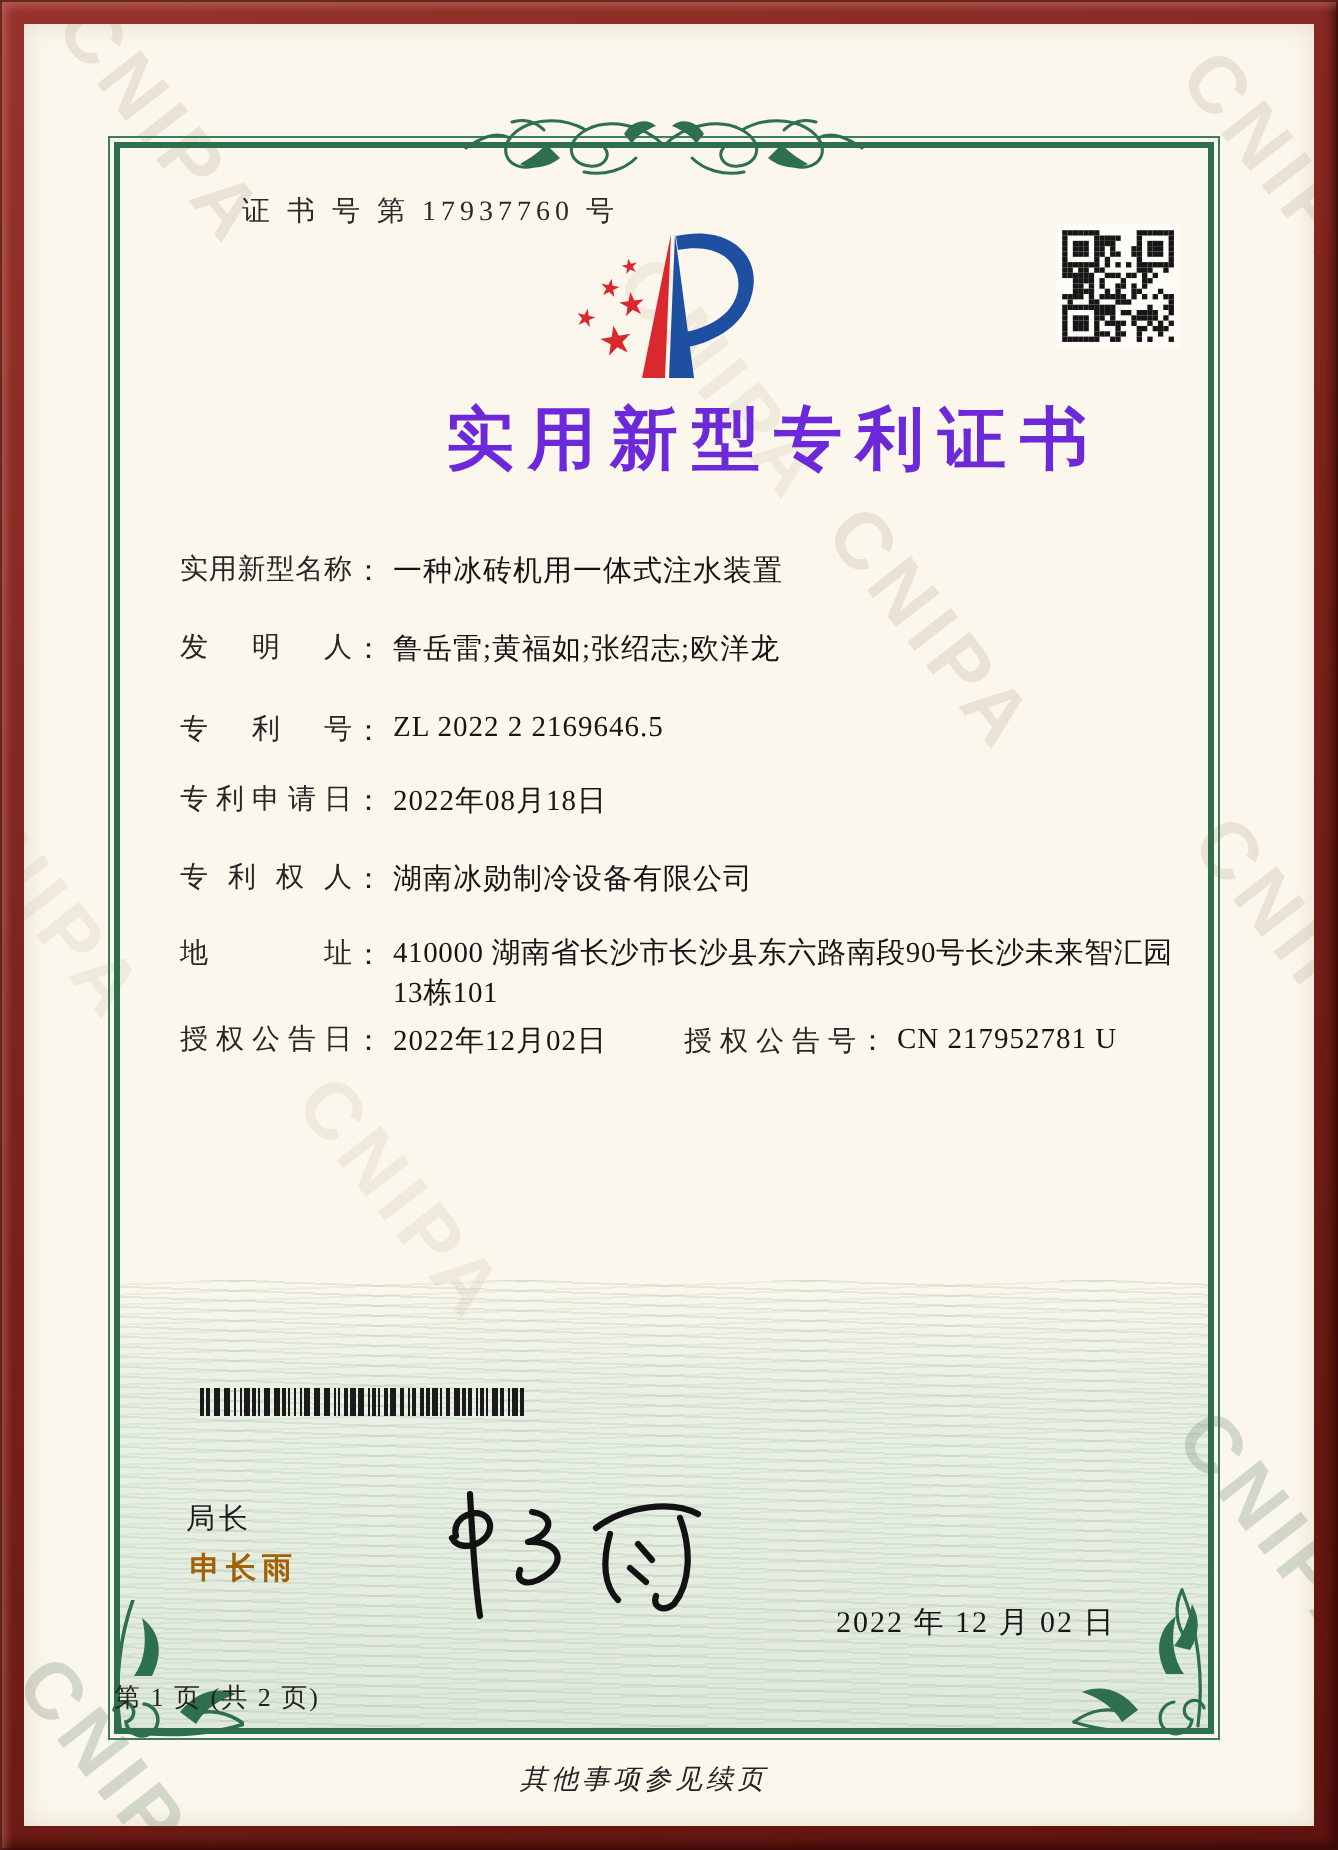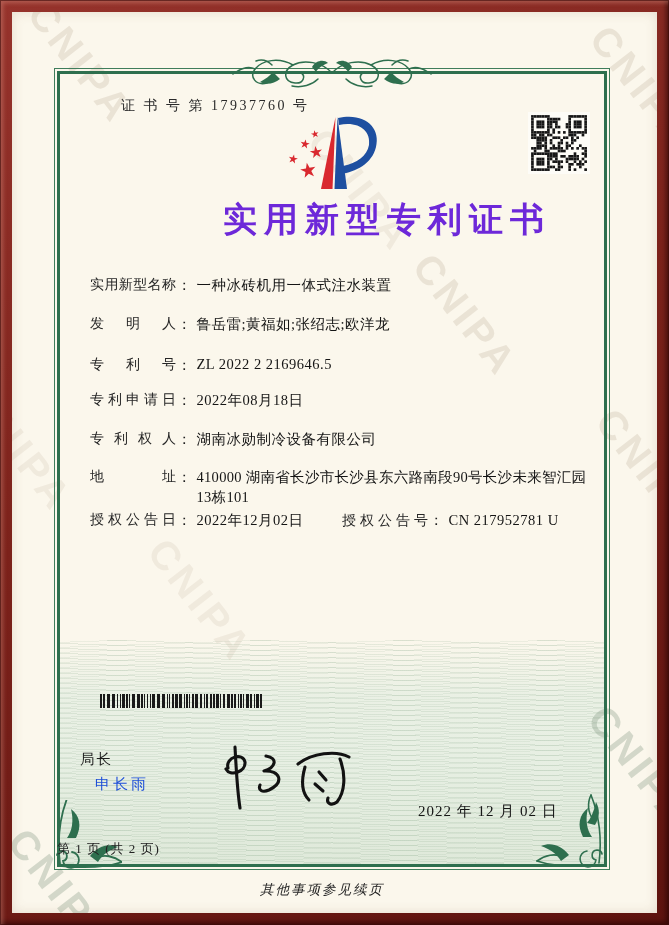--- a/index.html
+++ b/index.html
@@ -48,26 +48,26 @@
   .fcolon{margin:0 5px 0 1px;}
   .fvalue{letter-spacing:.5px;color:#151515;}
   .fvalue.wrap{white-space:normal;width:392px;line-height:19.5px;letter-spacing:.3px;}
   .fpair2{position:absolute;left:252px;top:0;display:flex;align-items:center;}
   
   .paras{position:absolute;left:76px;top:528px;width:502px;z-index:4;
          font-style:italic;font-size:14.5px;line-height:21px;text-align:justify;color:#242424;}
   .paras p{margin:0;text-indent:2em;}
   .barcode{position:absolute;left:88px;top:682px;z-index:4;}
   
-  .signer-title{position:absolute;left:68px;top:738px;z-index:4;
+  .signer-title{position:absolute;left:81px;top:738px;z-index:4;
         font-family:"Liberation Sans","DejaVu Sans",sans-serif;font-size:14.5px;
         letter-spacing:2px;color:#1c1c1c;}
   .signer-name{position:absolute;left:83px;top:763px;z-index:4;
         font-family:"Liberation Sans","DejaVu Sans",sans-serif;font-size:15px;
-        letter-spacing:3px;color:#1d4ed8;}
+        letter-spacing:3px;color:#a16207;font-weight:bold;}
   .sig{position:absolute;left:186px;top:722px;z-index:4;}
   .idate{position:absolute;left:406px;top:790px;z-index:4;font-size:15px;
          letter-spacing:1px;color:#161616;}
   .pageinfo{position:absolute;left:45px;top:828px;width:530px;z-index:4;
          font-size:13px;letter-spacing:1px;color:#222;}
   .footnote{position:absolute;left:45px;top:869px;width:530px;z-index:4;text-align:center;
          font-style:italic;font-size:13.5px;letter-spacing:2px;color:#242424;}
 </style>
 </head>
 <body>

